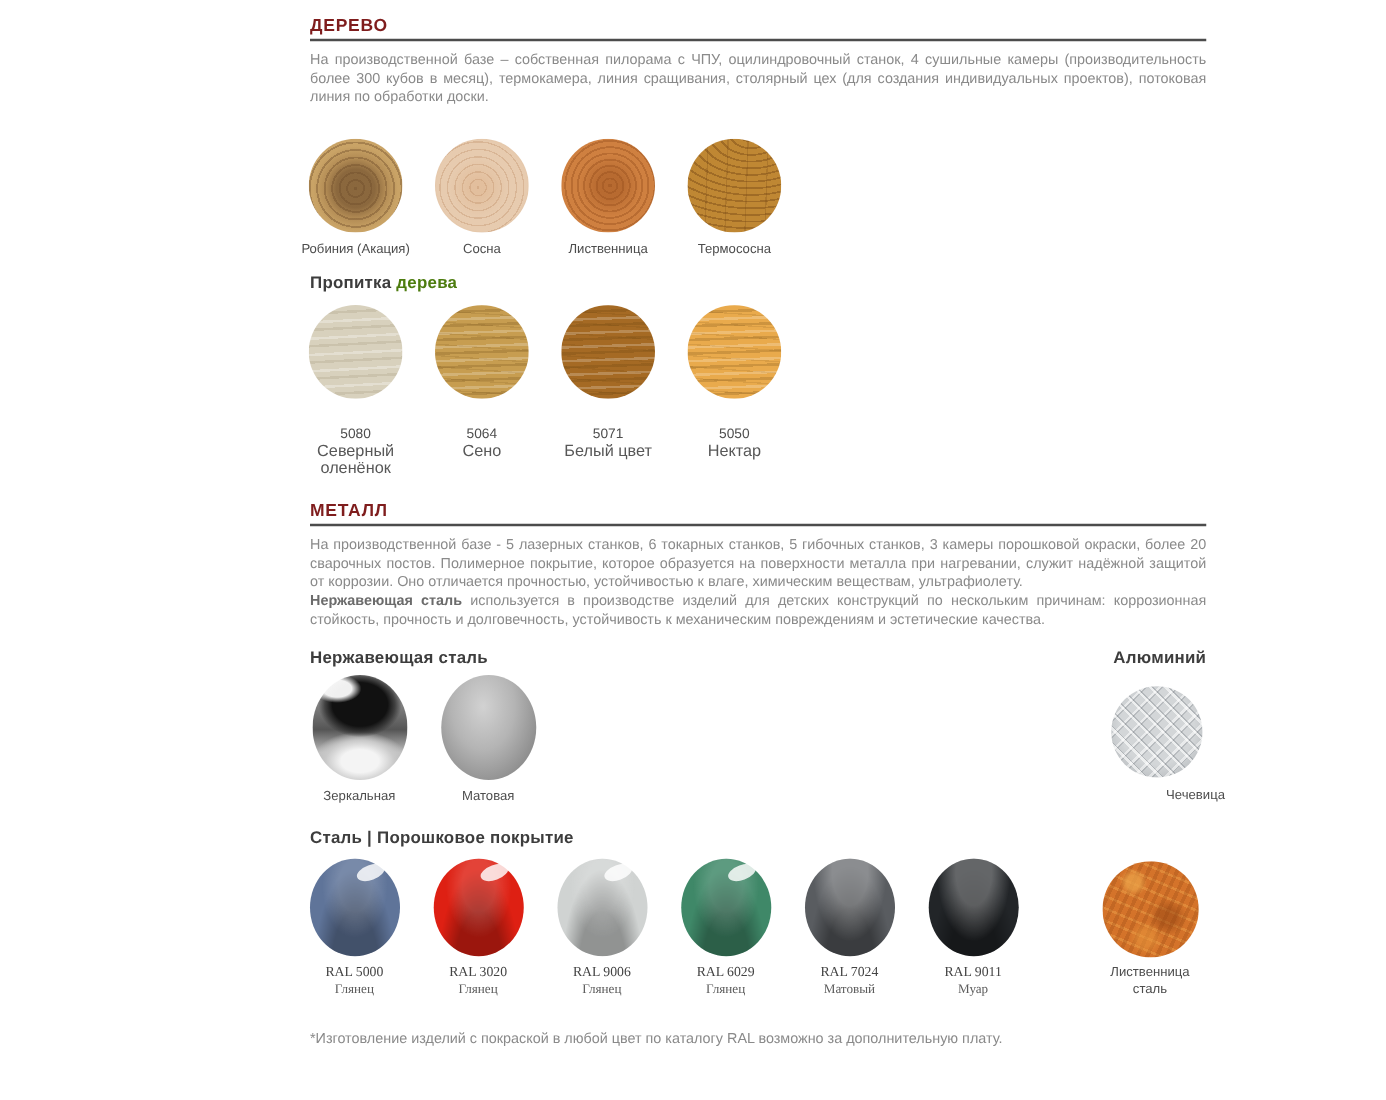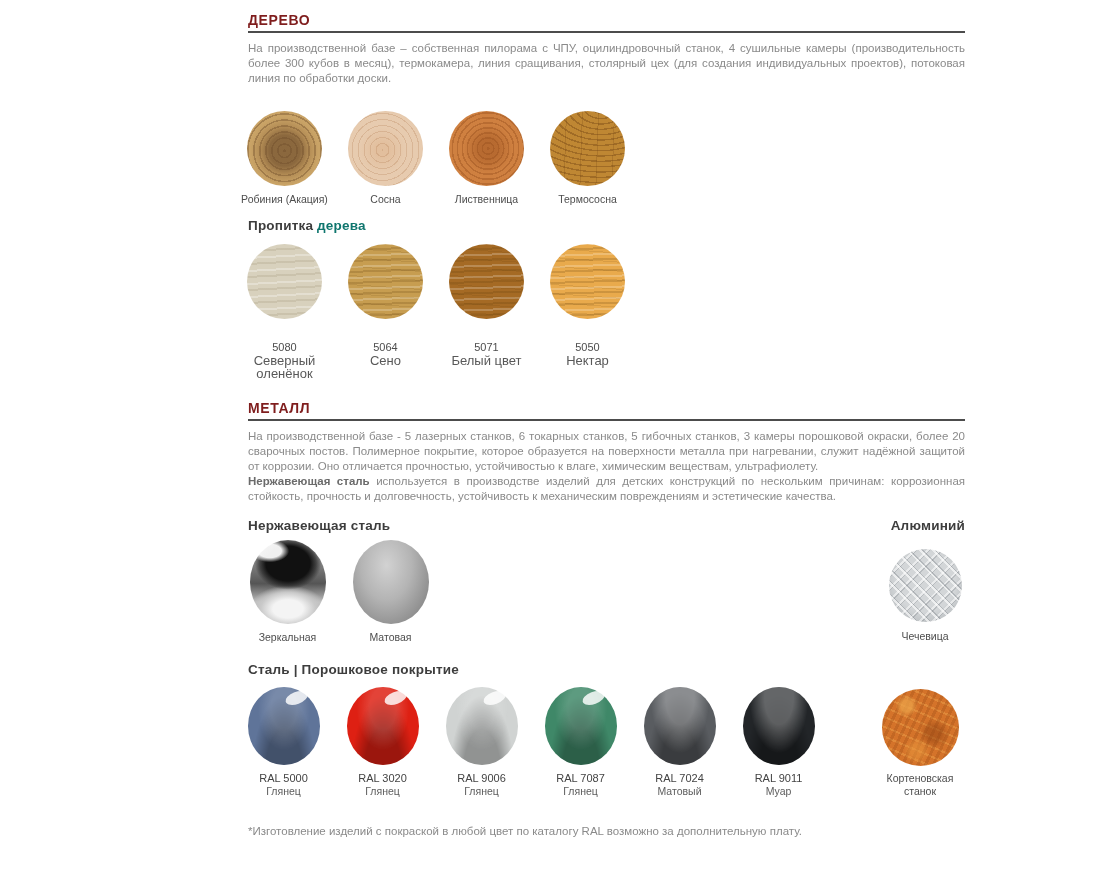--- a/index.html
+++ b/index.html
@@ -8,25 +8,25 @@
   .container{width:717px;margin-left:248px;padding-top:12px;}
 
   .section-title{font-size:14px;font-weight:bold;color:#7f1d1d;letter-spacing:.6px;line-height:16px;}
   .rule{height:2px;background:#4c4c4c;margin-top:3px;}
 
   .body-text{font-size:11.5px;line-height:15px;color:#8a8a8a;text-align:justify;margin-top:8px;}
   .body-text p{margin:0;}
   .lead{font-weight:bold;color:#6b6b6b;}
 
   .sub-heading{font-size:13.5px;font-weight:bold;color:#3d3d3d;letter-spacing:.2px;line-height:15px;}
-  .sub-light{color:#0f766e;font-weight:bold;}
+  .sub-light{color:#4d7c0f;font-weight:bold;}
 
   .swatch-row{display:flex;margin-left:-14px;}
   .col{width:101px;text-align:center;flex:0 0 auto;}
-  .col-ral{width:99px;text-align:center;flex:0 0 auto;}
+  .col-ral{width:99px;text-align:center;flex:0 0 auto;font-family:Liberation Serif, serif;}
   .col-sph{width:103px;text-align:center;flex:0 0 auto;}
   .col-right{width:110px;text-align:center;flex:0 0 auto;margin-left:auto;margin-right:-15px;}
   .col-right-c{width:110px;text-align:center;flex:0 0 auto;margin-left:auto;margin-right:-10px;}
 
   .sw{width:75px;height:75px;border-radius:50%;margin:0 auto;}
   .sw-label{font-size:10.5px;line-height:13px;color:#4d4d4d;margin-top:7px;white-space:nowrap;}
   .stain-code{font-size:11px;line-height:13px;color:#4d4d4d;margin-top:22px;}
   .stain-name{font-size:13px;line-height:13px;color:#585858;width:84px;margin:0 auto;}
 
   
@@ -96,21 +96,21 @@
   .footnote{font-size:11.5px;color:#8a8a8a;margin-top:27px;}
 
   .mt-woodrow{margin-top:25px;}
   .mt-impr-head{margin-top:12px;}
   .mt-imprrow{margin-top:11px;}
   .mt-metal{margin-top:20px;}
   .mt-subhead{margin-top:14px;}
   .mt-sphrow{margin-top:7px;}
   .mt-powder{margin-top:18px;}
   .mt-ralrow{margin-top:10px;}
-  .alum-label{margin-top:8px;}
+  .alum-label{margin-top:8px;text-align:right;}
 </style>
 </head>
 <body>
 
 <div class="container">
 
   <div>
     <div class="section-title">ДЕРЕВО</div>
     <div class="rule"></div>
     <div class="body-text">
@@ -203,35 +203,35 @@
         <div class="ral-code">RAL 3020</div>
         <div class="ral-finish">Глянец</div>
       </div>
       <div class="col-ral">
         <div class="sphere gloss" style="background-color: rgb(208, 211, 210);"></div>
         <div class="ral-code">RAL 9006</div>
         <div class="ral-finish">Глянец</div>
       </div>
       <div class="col-ral">
         <div class="sphere gloss" style="background-color: rgb(63, 136, 104);"></div>
-        <div class="ral-code">RAL 7087</div>
+        <div class="ral-code">RAL 6029</div>
         <div class="ral-finish">Глянец</div>
       </div>
       <div class="col-ral">
         <div class="sphere matte" style="background-color: rgb(89, 92, 96);"></div>
         <div class="ral-code">RAL 7024</div>
         <div class="ral-finish">Матовый</div>
       </div>
       <div class="col-ral">
         <div class="sphere matte" style="background-color: rgb(34, 37, 40);"></div>
         <div class="ral-code">RAL 9011</div>
         <div class="ral-finish">Муар</div>
       </div>
       <div class="col-right-c">
         <div class="tx-corten" style="background-color: rgb(212, 115, 42);"></div>
-        <div class="corten-name">Кортеновская станок</div>
+        <div class="corten-name">Лиственница сталь</div>
       </div>
     </div>
   </div>
 
   <div class="footnote">*Изготовление изделий с покраской в любой цвет по каталогу RAL возможно за дополнительную плату.</div>
 
 </div>
 
 </body></html>

